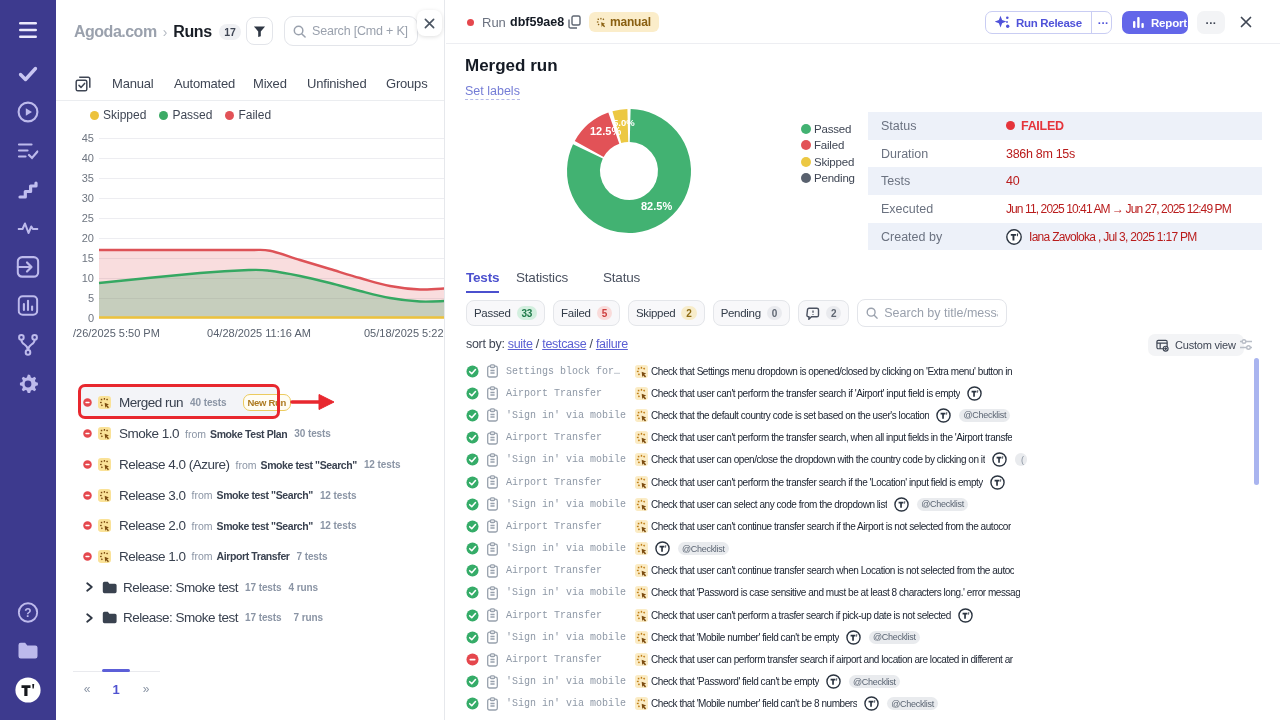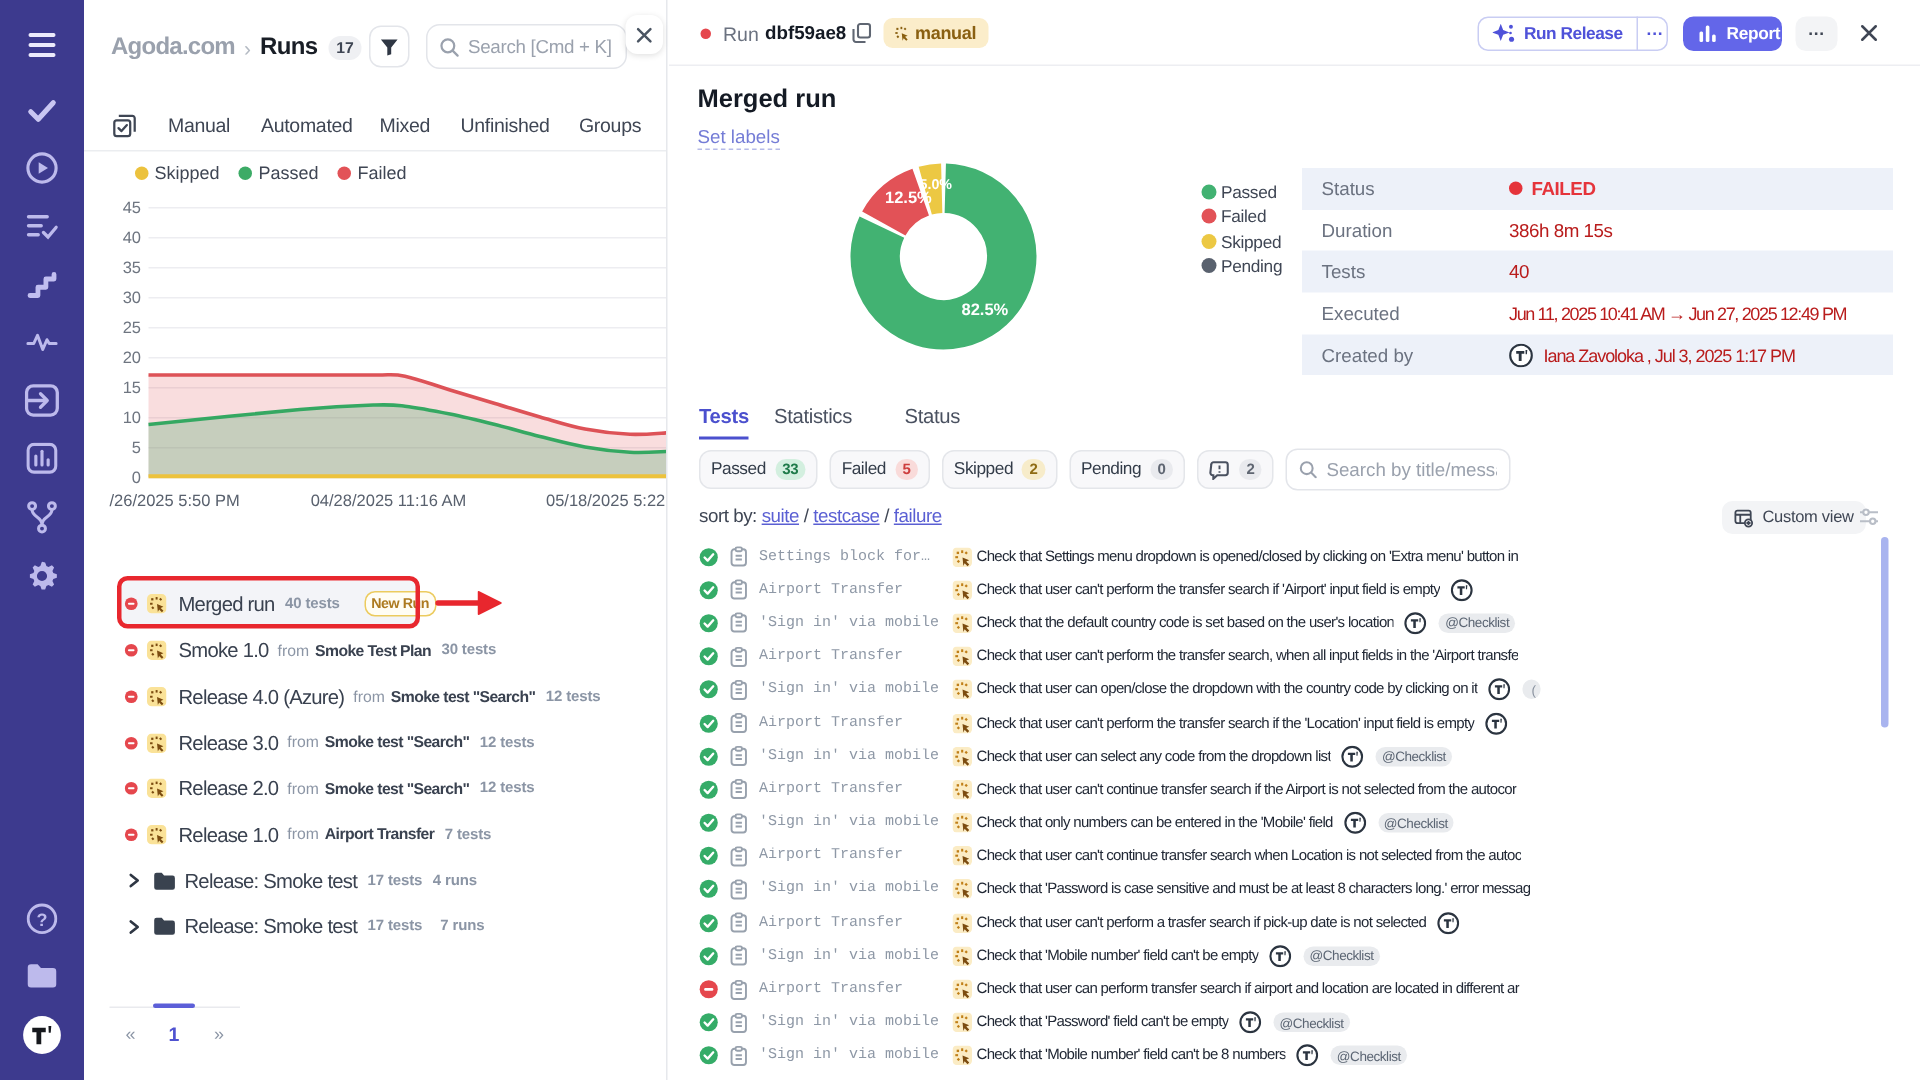--- a/index.html
+++ b/index.html
@@ -762,21 +762,20 @@
             <rect width="14" height="14" rx="3" fill="#fbecc5"></rect>
             <g fill="#c07f18">
               <rect x="3" y="3" width="1.7" height="1.7"></rect>
               <rect x="6.2" y="2" width="1.5" height="2"></rect>
               <rect x="9" y="3.1" width="1.7" height="1.6" transform="rotate(45 9.8 3.9)"></rect>
               <rect x="2" y="6.2" width="2" height="1.5"></rect>
               <rect x="3.4" y="9.2" width="1.7" height="1.6" transform="rotate(45 4.2 10)"></rect>
             </g>
             <path d="M7.2 7.2 l4.8 2 -2.1 .9 2.1 2.1 -1.2 1.2 -2.1-2.1 -.9 2 z" fill="#7c4c10"></path>
           </svg>
-          <span class="ttl">Check that only numbers can be entered in the 'Mobile' field</span>
           <svg class="av" width="15" height="15" viewBox="0 0 16 16">
             <circle cx="8" cy="8" r="7" fill="#fff" stroke="#2b3440" stroke-width="1.5"></circle>
             <path d="M4.9 5.1 h5.2 v1.7 h-1.7 v4.6 h-1.8 v-4.6 h-1.7 z" fill="#2b3440"></path>
             <path d="M10.9 4.5 l1.1 0 -0.25 2.7 -0.75 0 z" fill="#2b3440"></path>
           </svg>
           <span class="chk">@Checklist</span>
         </div>
       <div class="trow">
           <svg width="13" height="13" viewBox="0 0 14 14">
             <circle cx="7" cy="7" r="6.5" fill="#35ac68"></circle>

